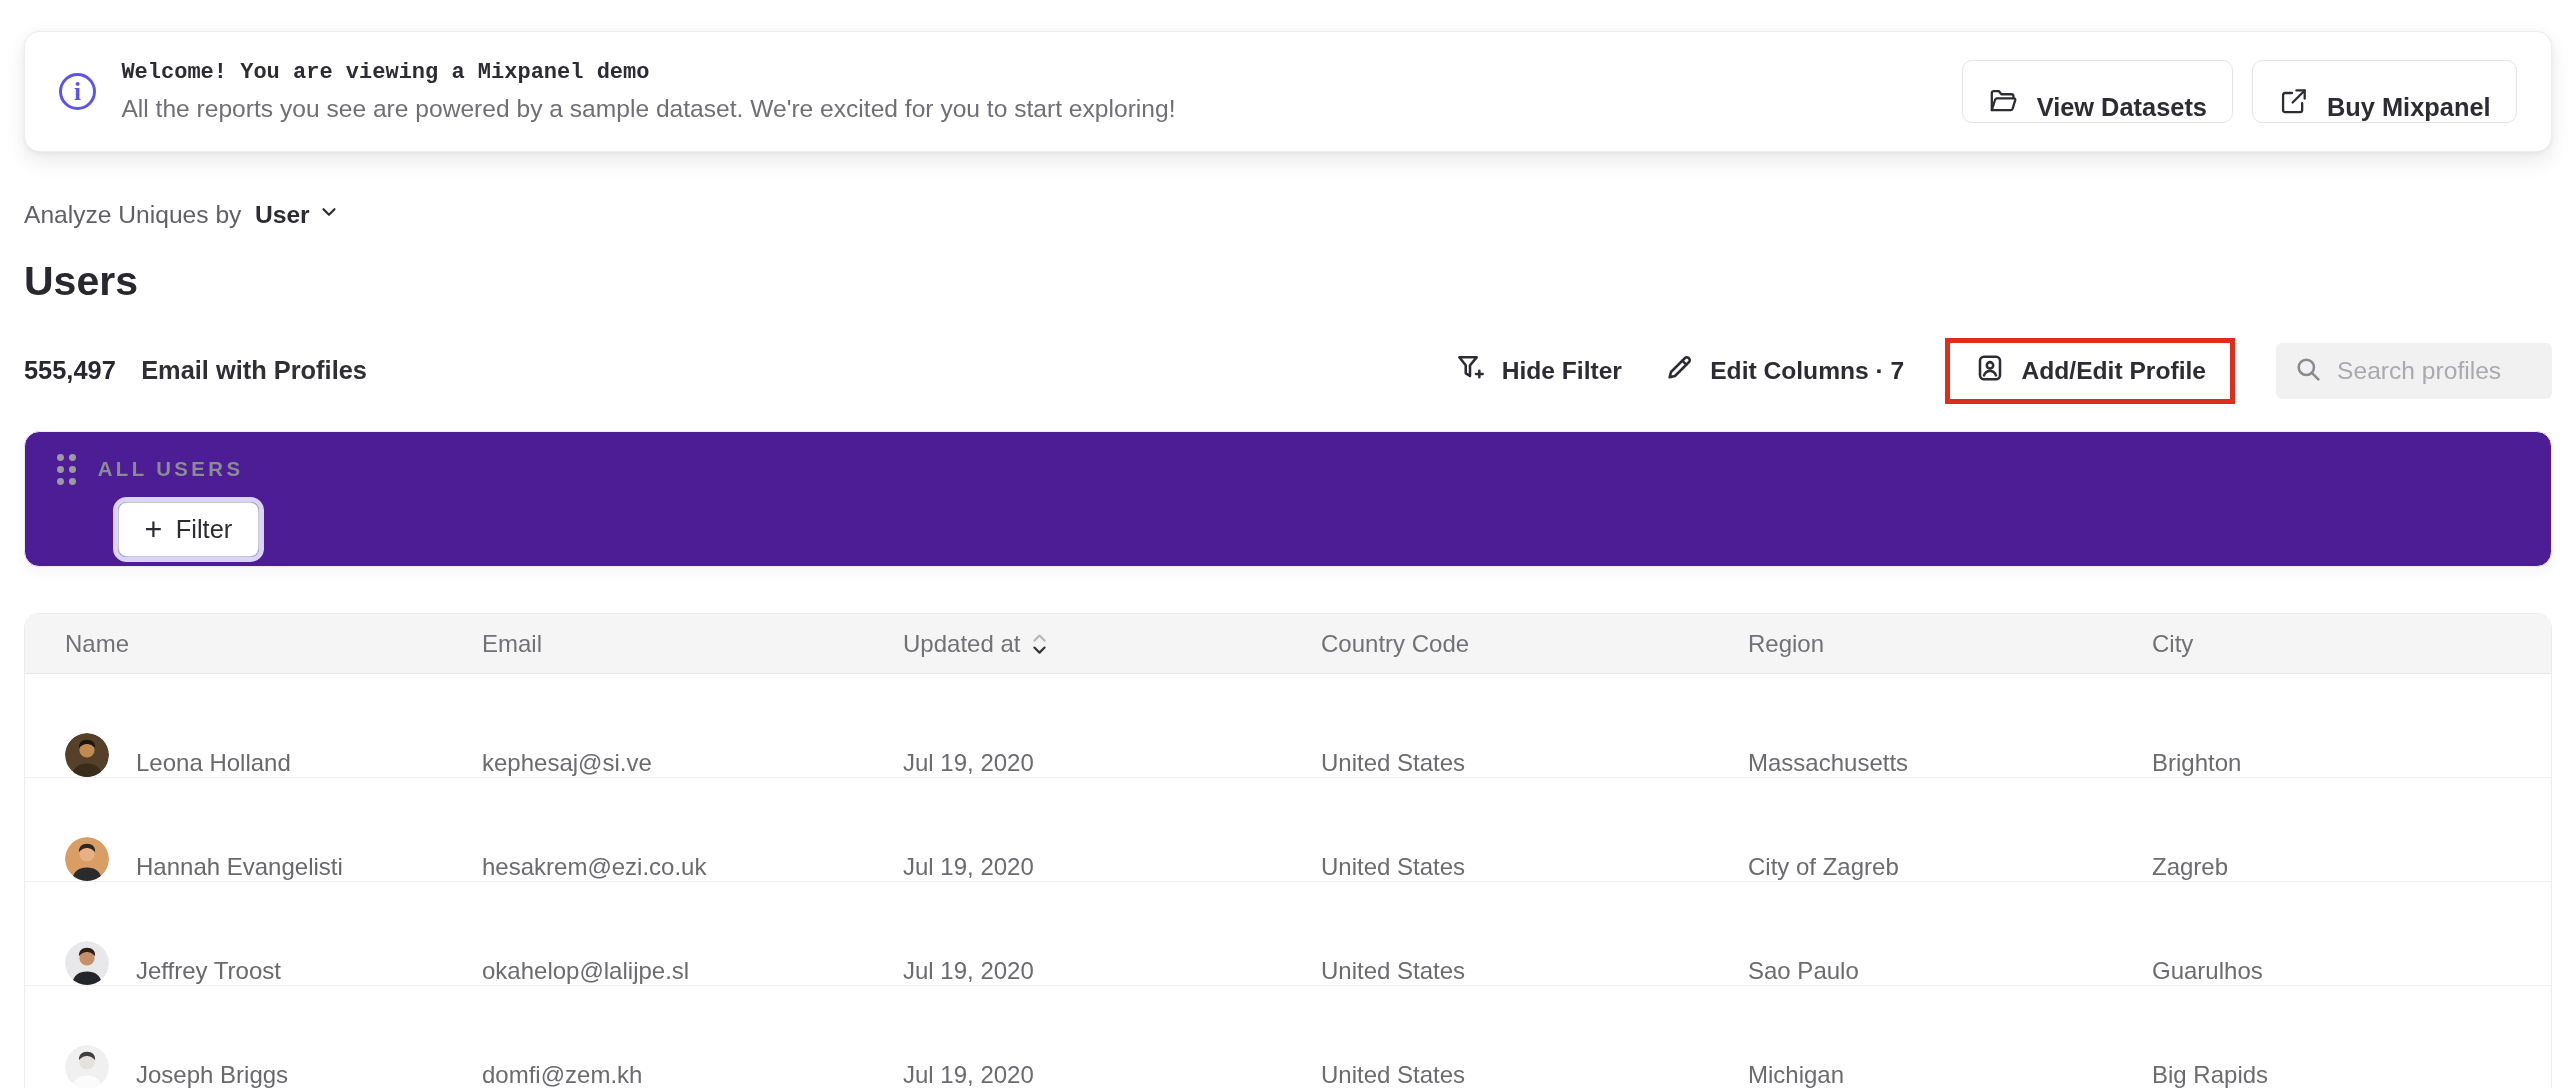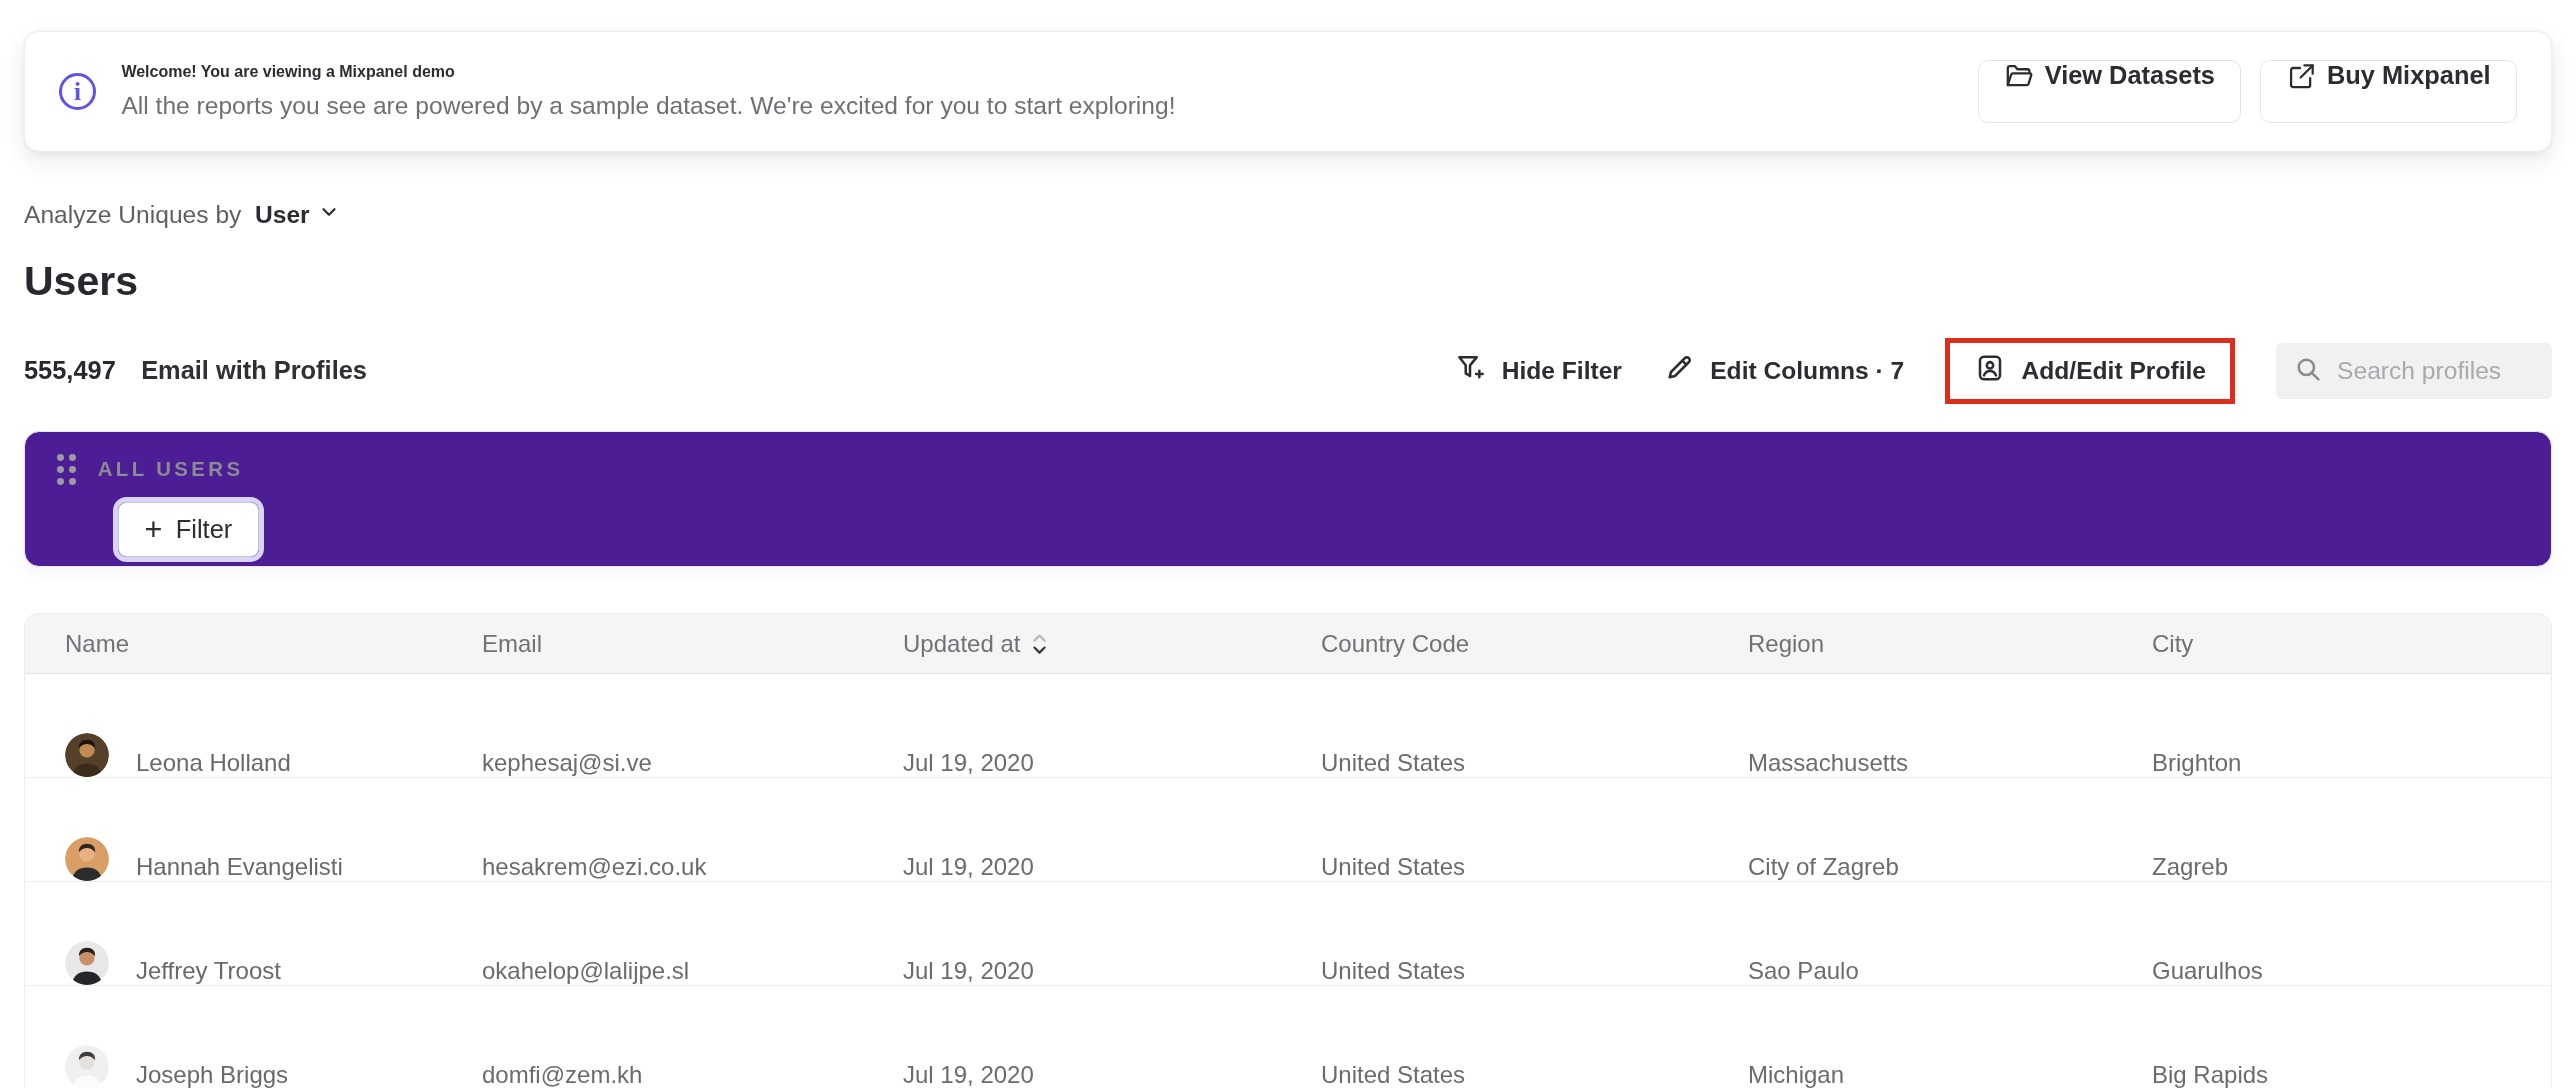--- a/index.html
+++ b/index.html
@@ -9,25 +9,25 @@
   
   .banner { margin:31px 24px 0 24px; height:121px; background:#fff;
     border:0.8px solid #ececee; border-radius:15.3px;
     box-shadow:0 8.5px 20.4px rgba(60,60,70,.10), 0 1.7px 5.1px rgba(60,60,70,.06);
     display:flex; align-items:center; padding:0 34px; }
   .banner-info-icon { width:37px; height:37px; border:3.4px solid var(--accent,#5f54e8);
     border-radius:50%; display:flex; align-items:center; justify-content:center;
     color:var(--accent,#5f54e8); font-family:"Liberation Serif", serif;
     font-weight:700; font-size:25.4px; flex:0 0 auto; }
   .banner-text { margin-left:25.4px; display:flex; flex-direction:column; gap:10.2px; }
-  .banner-title { font-size:16px; font-weight:700; color:#2c2c32; }
+  .banner-title { font-size:22px; font-weight:700; color:#2c2c32;font-family:Liberation Mono, monospace; }
   .banner-subtitle { font-size:24.6px; color:#6f6f76; }
   .banner-spacer { flex:1; }
   .banner-btns { display:flex; gap:18.7px; }
-  .btn { display:flex; align-items:flex-start; gap:10px; height:63px; padding:0 25.4px;
+  .btn { display:flex; align-items:flex-end; gap:18px; height:63px; padding:0 25.4px;
     background:#fff; border:1.7px solid #e4e4e7; border-radius:10.2px;
     font-size:25.4px; font-weight:700; color:#2c2c32; cursor:pointer; }
   .btn svg { width:30.5px; height:30.5px; }
 
   
   .controls { margin:44px 24px 0 24px; height:37px; display:flex; align-items:center;
     font-size:24.6px; }
   .controls .lbl { color:#5f5f66; }
   .controls .val { margin-left:13.6px; font-weight:700; color:#2c2c32;
     display:flex; align-items:center; gap:8.5px; cursor:pointer; }

